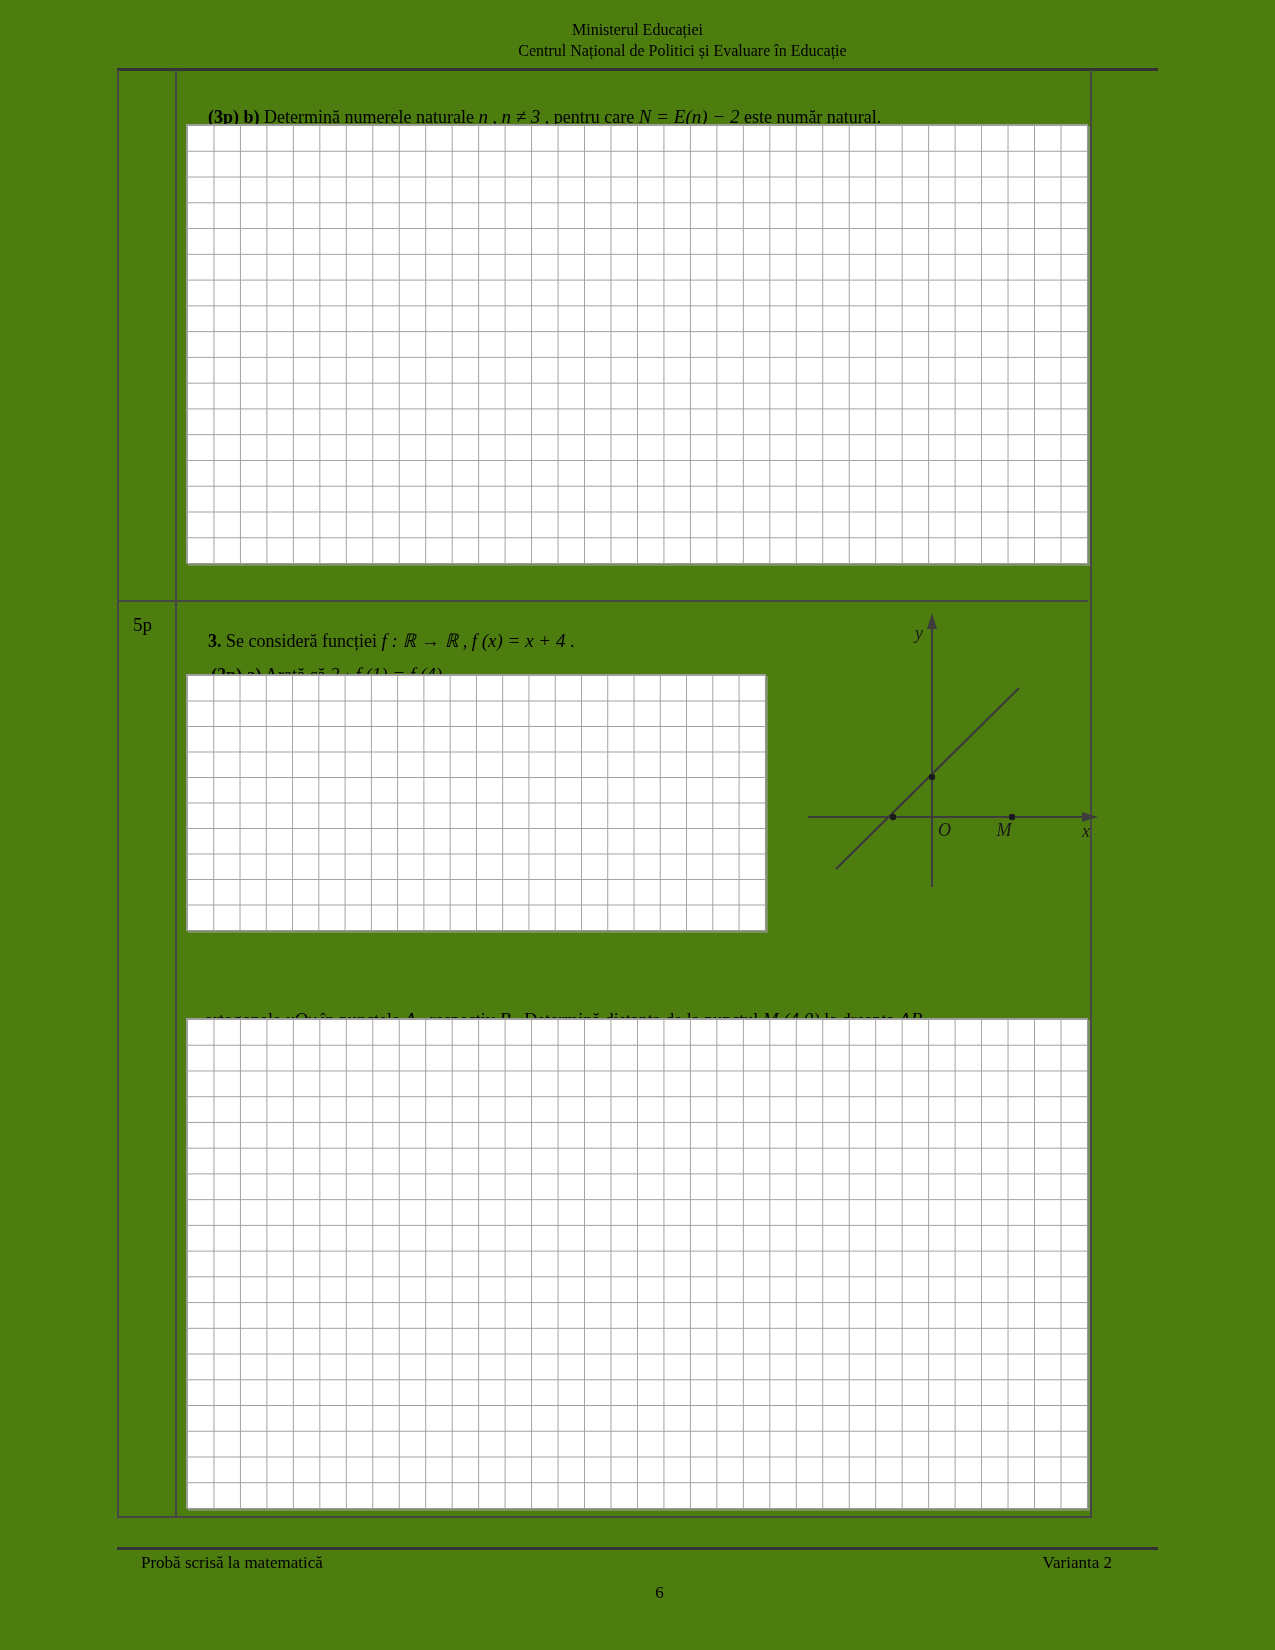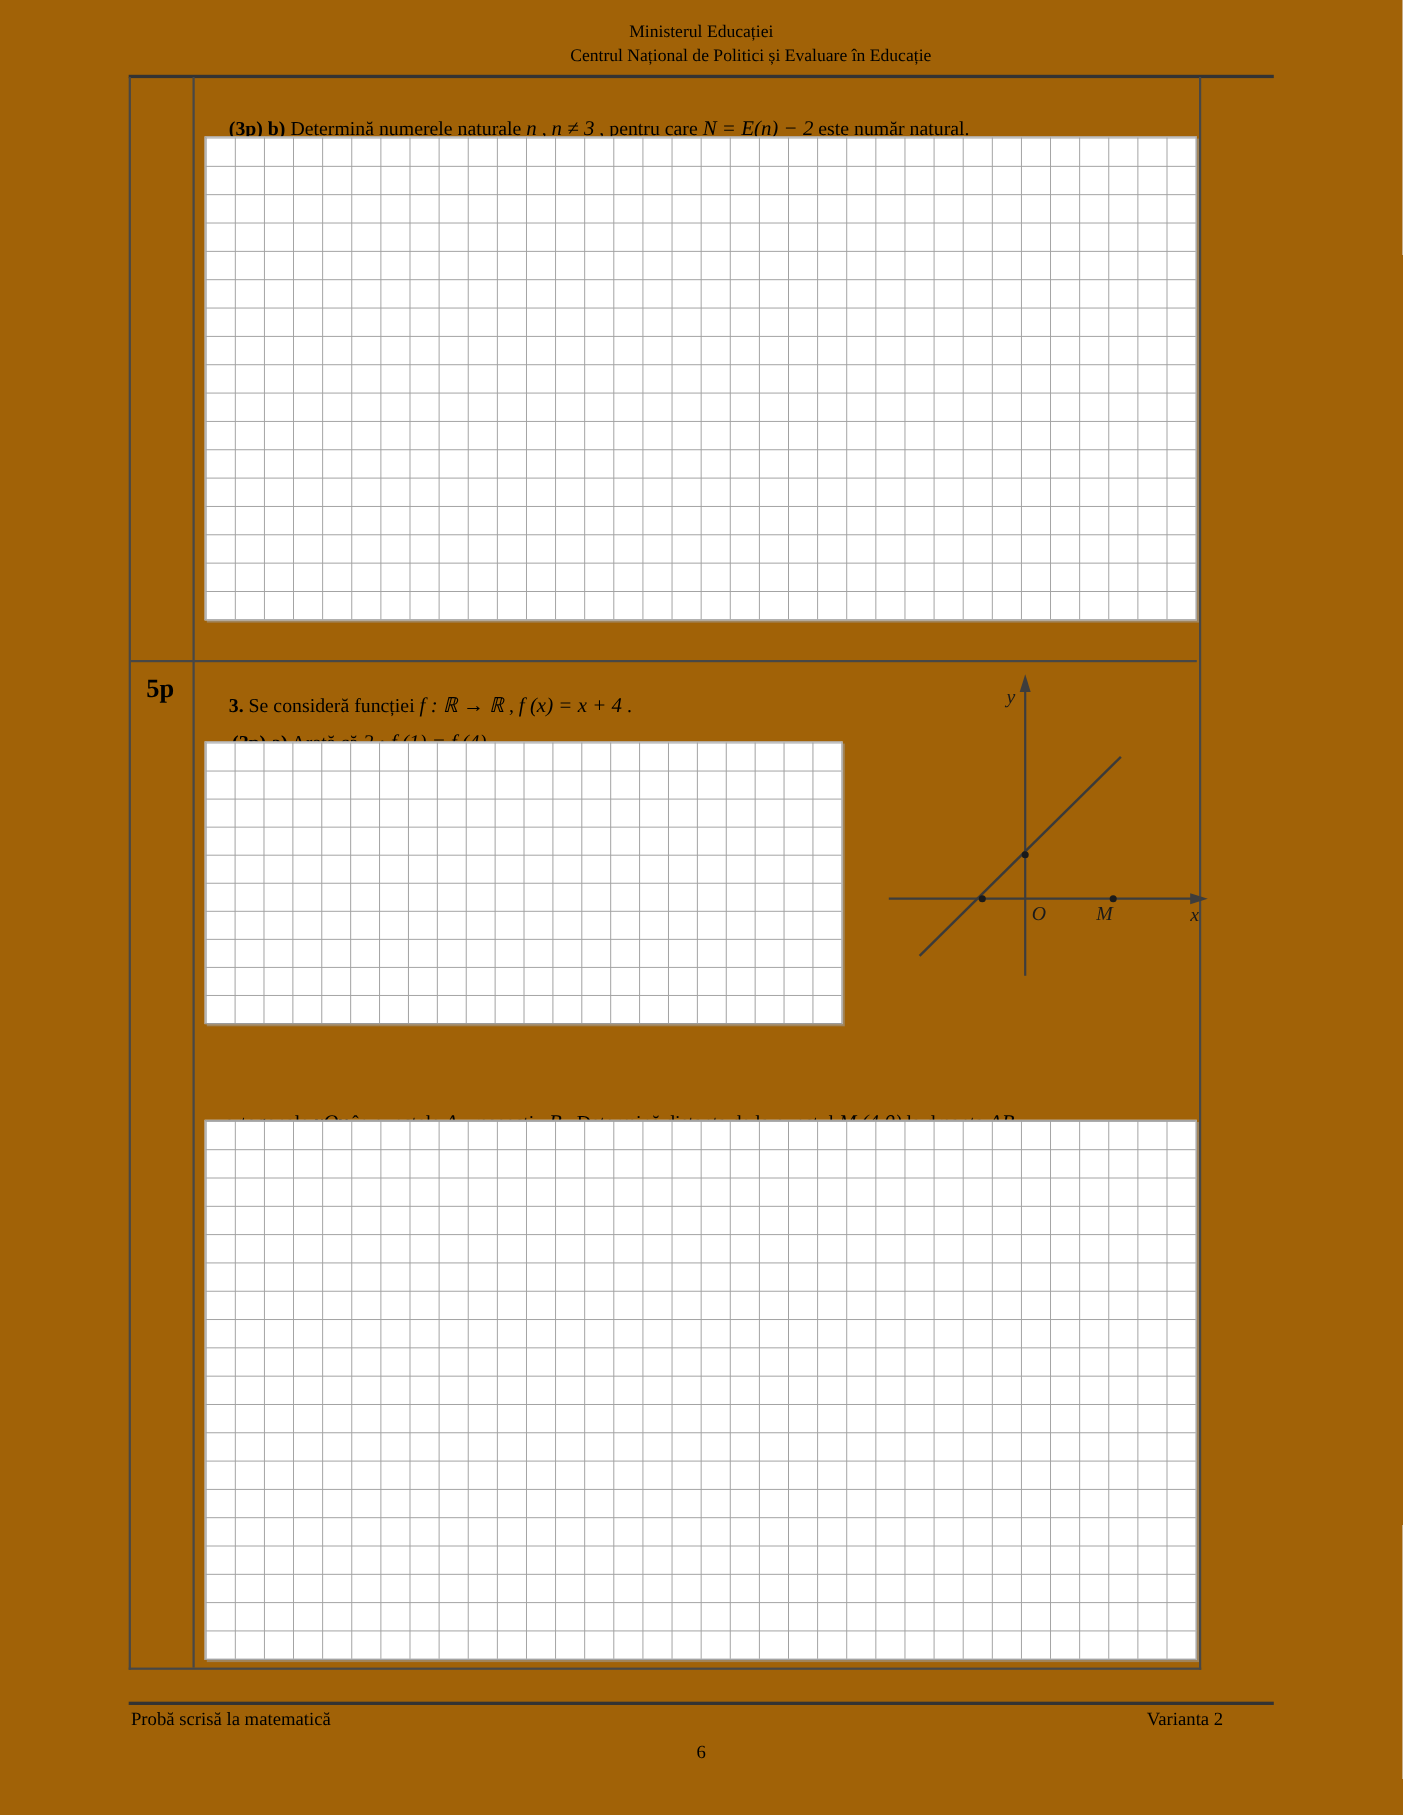--- a/index.html
+++ b/index.html
@@ -1,17 +1,17 @@
 <!DOCTYPE html>
 <html><head>
 <meta charset="utf-8">
 <style>
   html,body{margin:0;padding:0;background:#e8e8e8;}
   .page{
-    position:relative;width:1275px;height:1650px;background:#a16207;
+    position:relative;width:1275px;height:1650px;background:#4d7c0f;
     font-family:"Liberation Serif","DejaVu Serif",serif;color:#000;
     margin:0 auto;overflow:hidden;
   }
   .abs{position:absolute;}
   .center{width:100%;text-align:center;}
   .hline{font-size:16px;line-height:20px;}
   .rule{background:#333;height:3px;}
   .tline{font-size:18px;line-height:24px;white-space:pre;}
   .b{font-weight:bold;}
   .m{font-style:italic;font-size:19px;font-family:"Liberation Serif","DejaVu Serif",serif;}
@@ -22,22 +22,22 @@
   .vdiv{border-left:2px solid #474747;width:0;}
   .hdiv{border-top:2px solid #474747;height:0;}
   .grid{
     background-color:#fff;
     background-image:
       linear-gradient(to right,#a1a1a1 1px,transparent 1px),
       linear-gradient(to bottom,#a1a1a1 1px,transparent 1px);
     border:1px solid #9b9b9b;
     box-shadow:2px 2px 0 rgba(160,160,160,.55);
   }
-  .points{font-size:24px;font-weight:bold;}
-  .ftext{font-size:17px;}
+  .points{font-size:19px;font-weight:normal;}
+  .ftext{font-size:17px;margin-left:22px;}
   .graph-label{font-style:italic;font-size:18px;font-family:"Liberation Serif","DejaVu Serif",serif;fill:#1a1a1a;}
 </style>
 </head>
 <body>
 
 <div class="page">
 
   <div class="abs center hline" style="top:20px;">Ministerul Educației</div>
   <div class="abs center hline" style="top:41px;padding-left:45px;">Centrul Național de Politici și Evaluare în Educație</div>
   <div class="abs rule" style="left:117px;top:68px;width:1041px;"></div>

